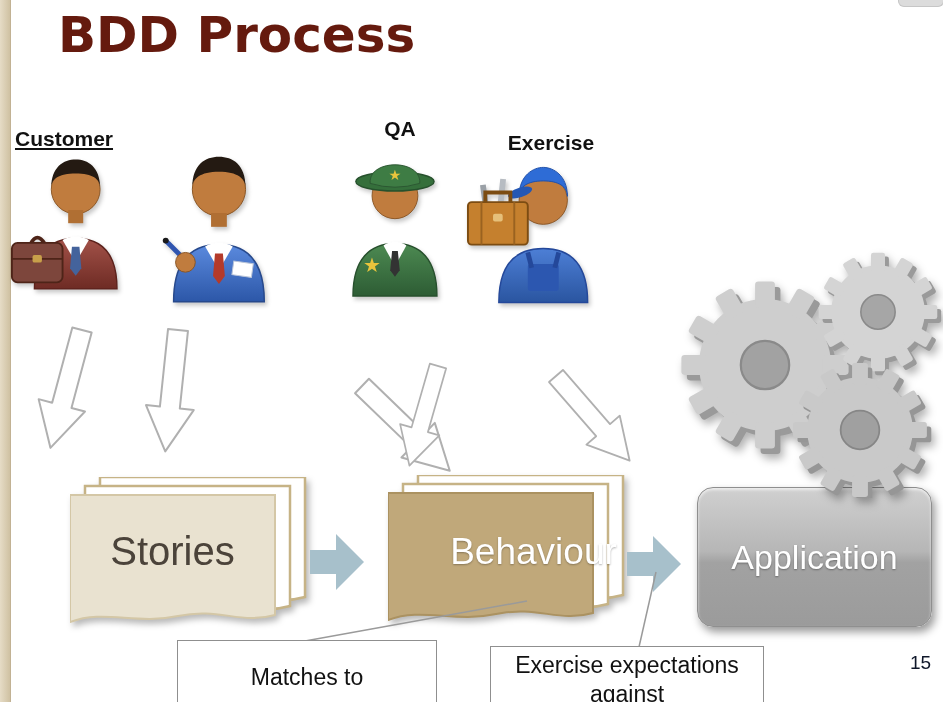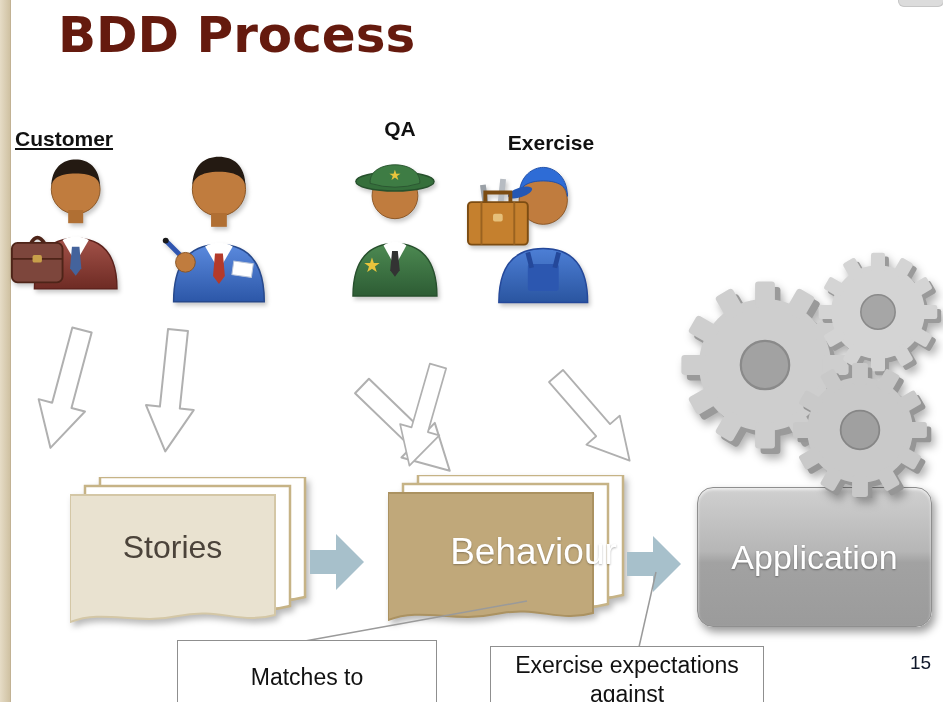--- a/index.html
+++ b/index.html
@@ -21,21 +21,21 @@
   .figure{position:absolute;filter:drop-shadow(2px 3px 2px rgba(0,0,0,.22));}
   .fig-customer{left:10px;top:150px;}
   .fig-domain{left:146px;top:146px;}
   .fig-qa{left:332px;top:150px;}
   .fig-dev{left:466px;top:150px;}
   .stack{position:absolute;width:240px;height:165px;}
   .stack svg{filter:drop-shadow(3px 4px 3px rgba(0,0,0,.28));}
   .stack-stories{left:70px;top:477px;}
   .stack-behaviour{left:388px;top:475px;}
   .stack-label{position:absolute;left:0;width:205px;text-align:center;}
-  .stories-label{top:52px;font-size:32px;color:#4b433a;}
+  .stories-label{top:52px;font-size:40px;color:#4b433a;}
   .behaviour-label{top:56px;font-size:37px;color:#ffffff;text-shadow:0 1px 2px rgba(0,0,0,.3);padding-left:43px;}
   .application{
     position:absolute;left:697px;top:487px;width:233px;height:138px;border-radius:16px;
     background:linear-gradient(180deg,#d0d0d0 0%,#b6b6b6 46%,#a2a2a2 54%,#9b9b9b 100%);
     border:1px solid #8f8f8f;box-shadow:3px 5px 9px rgba(0,0,0,.4), inset 0 2px 3px rgba(255,255,255,.65);
     display:flex;align-items:center;justify-content:center;text-align:center;
   }
   .application-label{font-size:34px;color:#ffffff;text-shadow:0 1px 2px rgba(0,0,0,.35);}
   .gears{position:absolute;left:660px;top:248px;filter:drop-shadow(3px 5px 4px rgba(0,0,0,.3));}
   .overlay{position:absolute;left:0;top:0;pointer-events:none;}

